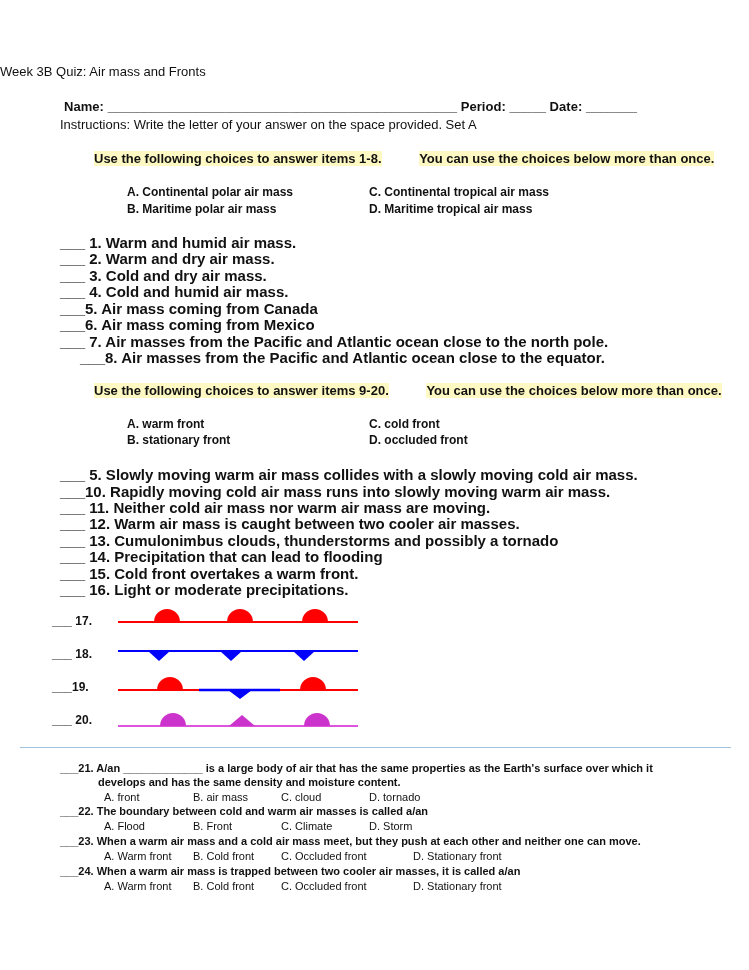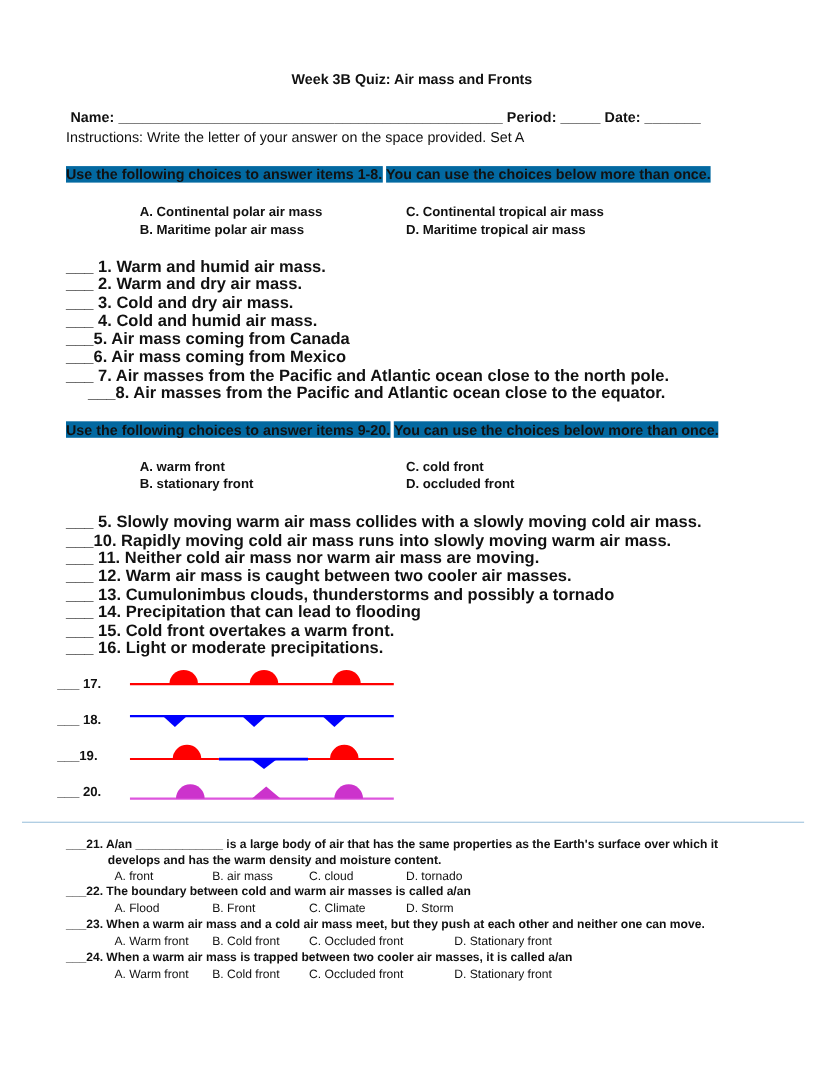--- a/index.html
+++ b/index.html
@@ -2,24 +2,24 @@
 <html><head>
 <meta charset="utf-8">
 <style>
   html, body { margin: 0; padding: 0; background: #ffffff; }
   body {
     width: 749px; height: 970px; position: relative; overflow: hidden;
     font-family: "Liberation Sans", "DejaVu Sans", sans-serif;
     color: #111;
   }
   .abs { position: absolute; white-space: nowrap; }
-  .title { top: 64px; left: 0; width: 749px; text-align: center; font-size: 13px; font-weight: bold; }
+  .title { top: 64px; left: 0; width: 749px; font-size: 13px; font-weight: normal; }
   .name-row { top: 99px; left: 64px; font-size: 13px; font-weight: bold; letter-spacing: 0.05px; }
   .instructions { top: 117px; left: 60px; font-size: 13px; }
-  .hl { background: #0369a1; }
+  .hl { background: #fef9c3; margin-left: 34px; }
   .highlight-line { font-size: 13px; font-weight: bold; }
   .choice { font-size: 12px; font-weight: bold; }
   .item { font-size: 15px; font-weight: bold; left: 60px; }
   .front-label { font-size: 12px; font-weight: bold; left: 52px; }
   .divider { position: absolute; left: 20px; top: 747px; width: 711px; height: 1px; background: #9fc3dc; }
   .q { font-size: 11px; font-weight: bold; }
   .opt { font-size: 11px; }
   svg.front { position: absolute; left: 118px; }
 </style>
 </head>
@@ -99,21 +99,21 @@
 <svg class="front" style="top:710px;" width="242" height="20" viewBox="0 0 242 20">
   <line x1="0" y1="16" x2="240" y2="16" stroke="#dd55dd" stroke-width="2"></line>
   <path d="M 42 16 A 13 13 0 0 1 68 16 Z" fill="#cc33cc"></path>
   <path d="M 111 16 L 124 5 L 137 16 Z" fill="#cc33cc"></path>
   <path d="M 186 16 A 13 13 0 0 1 212 16 Z" fill="#cc33cc"></path>
 </svg>
 
 <div class="divider"></div>
 
 <div class="abs q" style="top:762px; left:60px;">___21. A/an _____________ is a large body of air that has the same properties as the Earth's surface over which it</div>
-<div class="abs q" style="top:776px; left:98px;">develops and has the warm density and moisture content.</div>
+<div class="abs q" style="top:776px; left:98px;">develops and has the same density and moisture content.</div>
 <div class="abs opt" style="top:791px; left:104px;">A. front</div>
 <div class="abs opt" style="top:791px; left:193px;">B. air mass</div>
 <div class="abs opt" style="top:791px; left:281px;">C. cloud</div>
 <div class="abs opt" style="top:791px; left:369px;">D. tornado</div>
 
 <div class="abs q" style="top:805px; left:60px;">___22. The boundary between cold and warm air masses is called a/an</div>
 <div class="abs opt" style="top:820px; left:104px;">A. Flood</div>
 <div class="abs opt" style="top:820px; left:193px;">B. Front</div>
 <div class="abs opt" style="top:820px; left:281px;">C. Climate</div>
 <div class="abs opt" style="top:820px; left:369px;">D. Storm</div>

